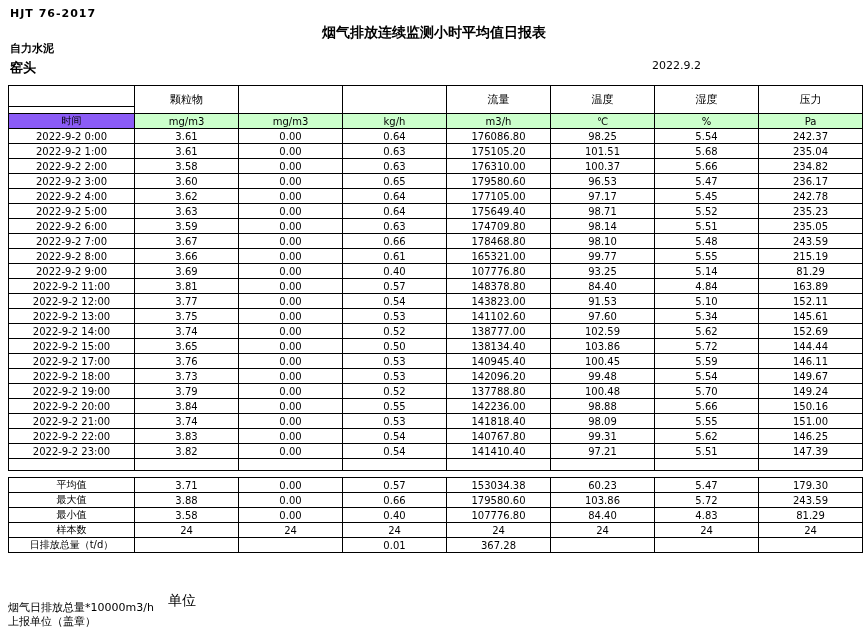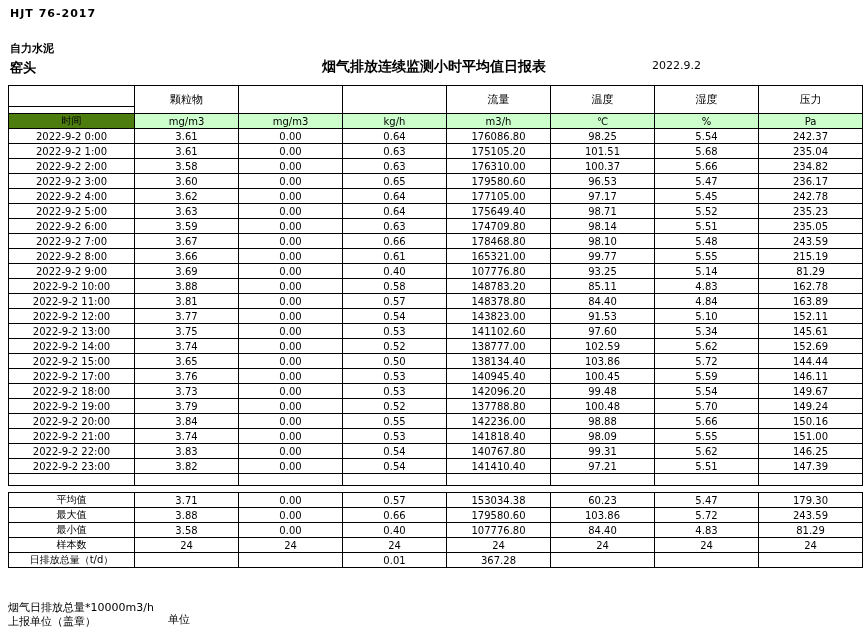--- a/index.html
+++ b/index.html
@@ -14,21 +14,21 @@
     height: 629px;
     background: #fff;
     overflow: hidden;
   }
   .doc-code {
     position: absolute; left: 10px; top: 7px;
     font-size: 11px; font-weight: bold; letter-spacing: 1px;
   }
   .title {
     position: absolute; left: 0; top: 24px; width: 100%;
-    text-align: center; font-size: 14px; font-weight: bold; margin-top: 34px;
+    text-align: center; font-size: 14px; font-weight: bold;
   }
   .company {
     position: absolute; left: 10px; top: 41px;
     font-size: 11px; font-weight: bold;
   }
   .station {
     position: absolute; left: 10px; top: 59px;
     font-size: 13px; font-weight: bold;
   }
   .report-date {
@@ -60,21 +60,21 @@
   tr.unit-row td { font-size: 10px; }
   tr.empty-row td { height: 12px; }
   .spacer { height: 6px; }
   .footer-note {
     position: absolute; left: 8px; top: 600px; font-size: 11px;
   }
   .footer-line2 {
     position: absolute; left: 8px; top: 614px; font-size: 11px;
   }
   .footer-unit {
-    position: absolute; left: 168px; top: 612px; font-size: 11px;
+    position: absolute; left: 168px; top: 592px; font-size: 14px;
   }
 </style>
 </head>
 <body>
 
 <div class="page">
 
   <div class="doc-code">HJT  76-2017</div>
   <div class="title">烟气排放连续监测小时平均值日报表</div>
   <div class="company">自力水泥</div>
@@ -102,21 +102,21 @@
             </td>
           <td>颗粒物</td>
           <td></td>
           <td></td>
           <td>流量</td>
           <td>温度</td>
           <td>湿度</td>
           <td>压力</td>
         </tr>
         <tr class="unit-row">
-          <td style="background: #4d7c0f;">时间</td>
+          <td style="background: #8b5cf6;">时间</td>
           <td style="background: rgb(204, 255, 204);">mg/m3</td>
           <td style="background: rgb(204, 255, 204);">mg/m3</td>
           <td style="background: rgb(204, 255, 204);">kg/h</td>
           <td style="background: rgb(204, 255, 204);">m3/h</td>
           <td style="background: rgb(204, 255, 204);">℃</td>
           <td style="background: rgb(204, 255, 204);">%</td>
           <td style="background: rgb(204, 255, 204); margin-left: 33px;">Pa</td>
         </tr>
       </tbody>
       <tbody>
@@ -214,30 +214,20 @@
             <td>2022-9-2 9:00</td>
             <td>3.69</td>
             <td>0.00</td>
             <td>0.40</td>
             <td>107776.80</td>
             <td>93.25</td>
             <td>5.14</td>
             <td>81.29</td>
           </tr>
           <tr>
-            <td>2022-9-2 10:00</td>
-            <td>3.88</td>
-            <td>0.00</td>
-            <td>0.58</td>
-            <td>148783.20</td>
-            <td>85.11</td>
-            <td>4.83</td>
-            <td>162.78</td>
-          </tr>
-          <tr>
             <td>2022-9-2 11:00</td>
             <td>3.81</td>
             <td>0.00</td>
             <td>0.57</td>
             <td>148378.80</td>
             <td>84.40</td>
             <td>4.84</td>
             <td>163.89</td>
           </tr>
           <tr>

